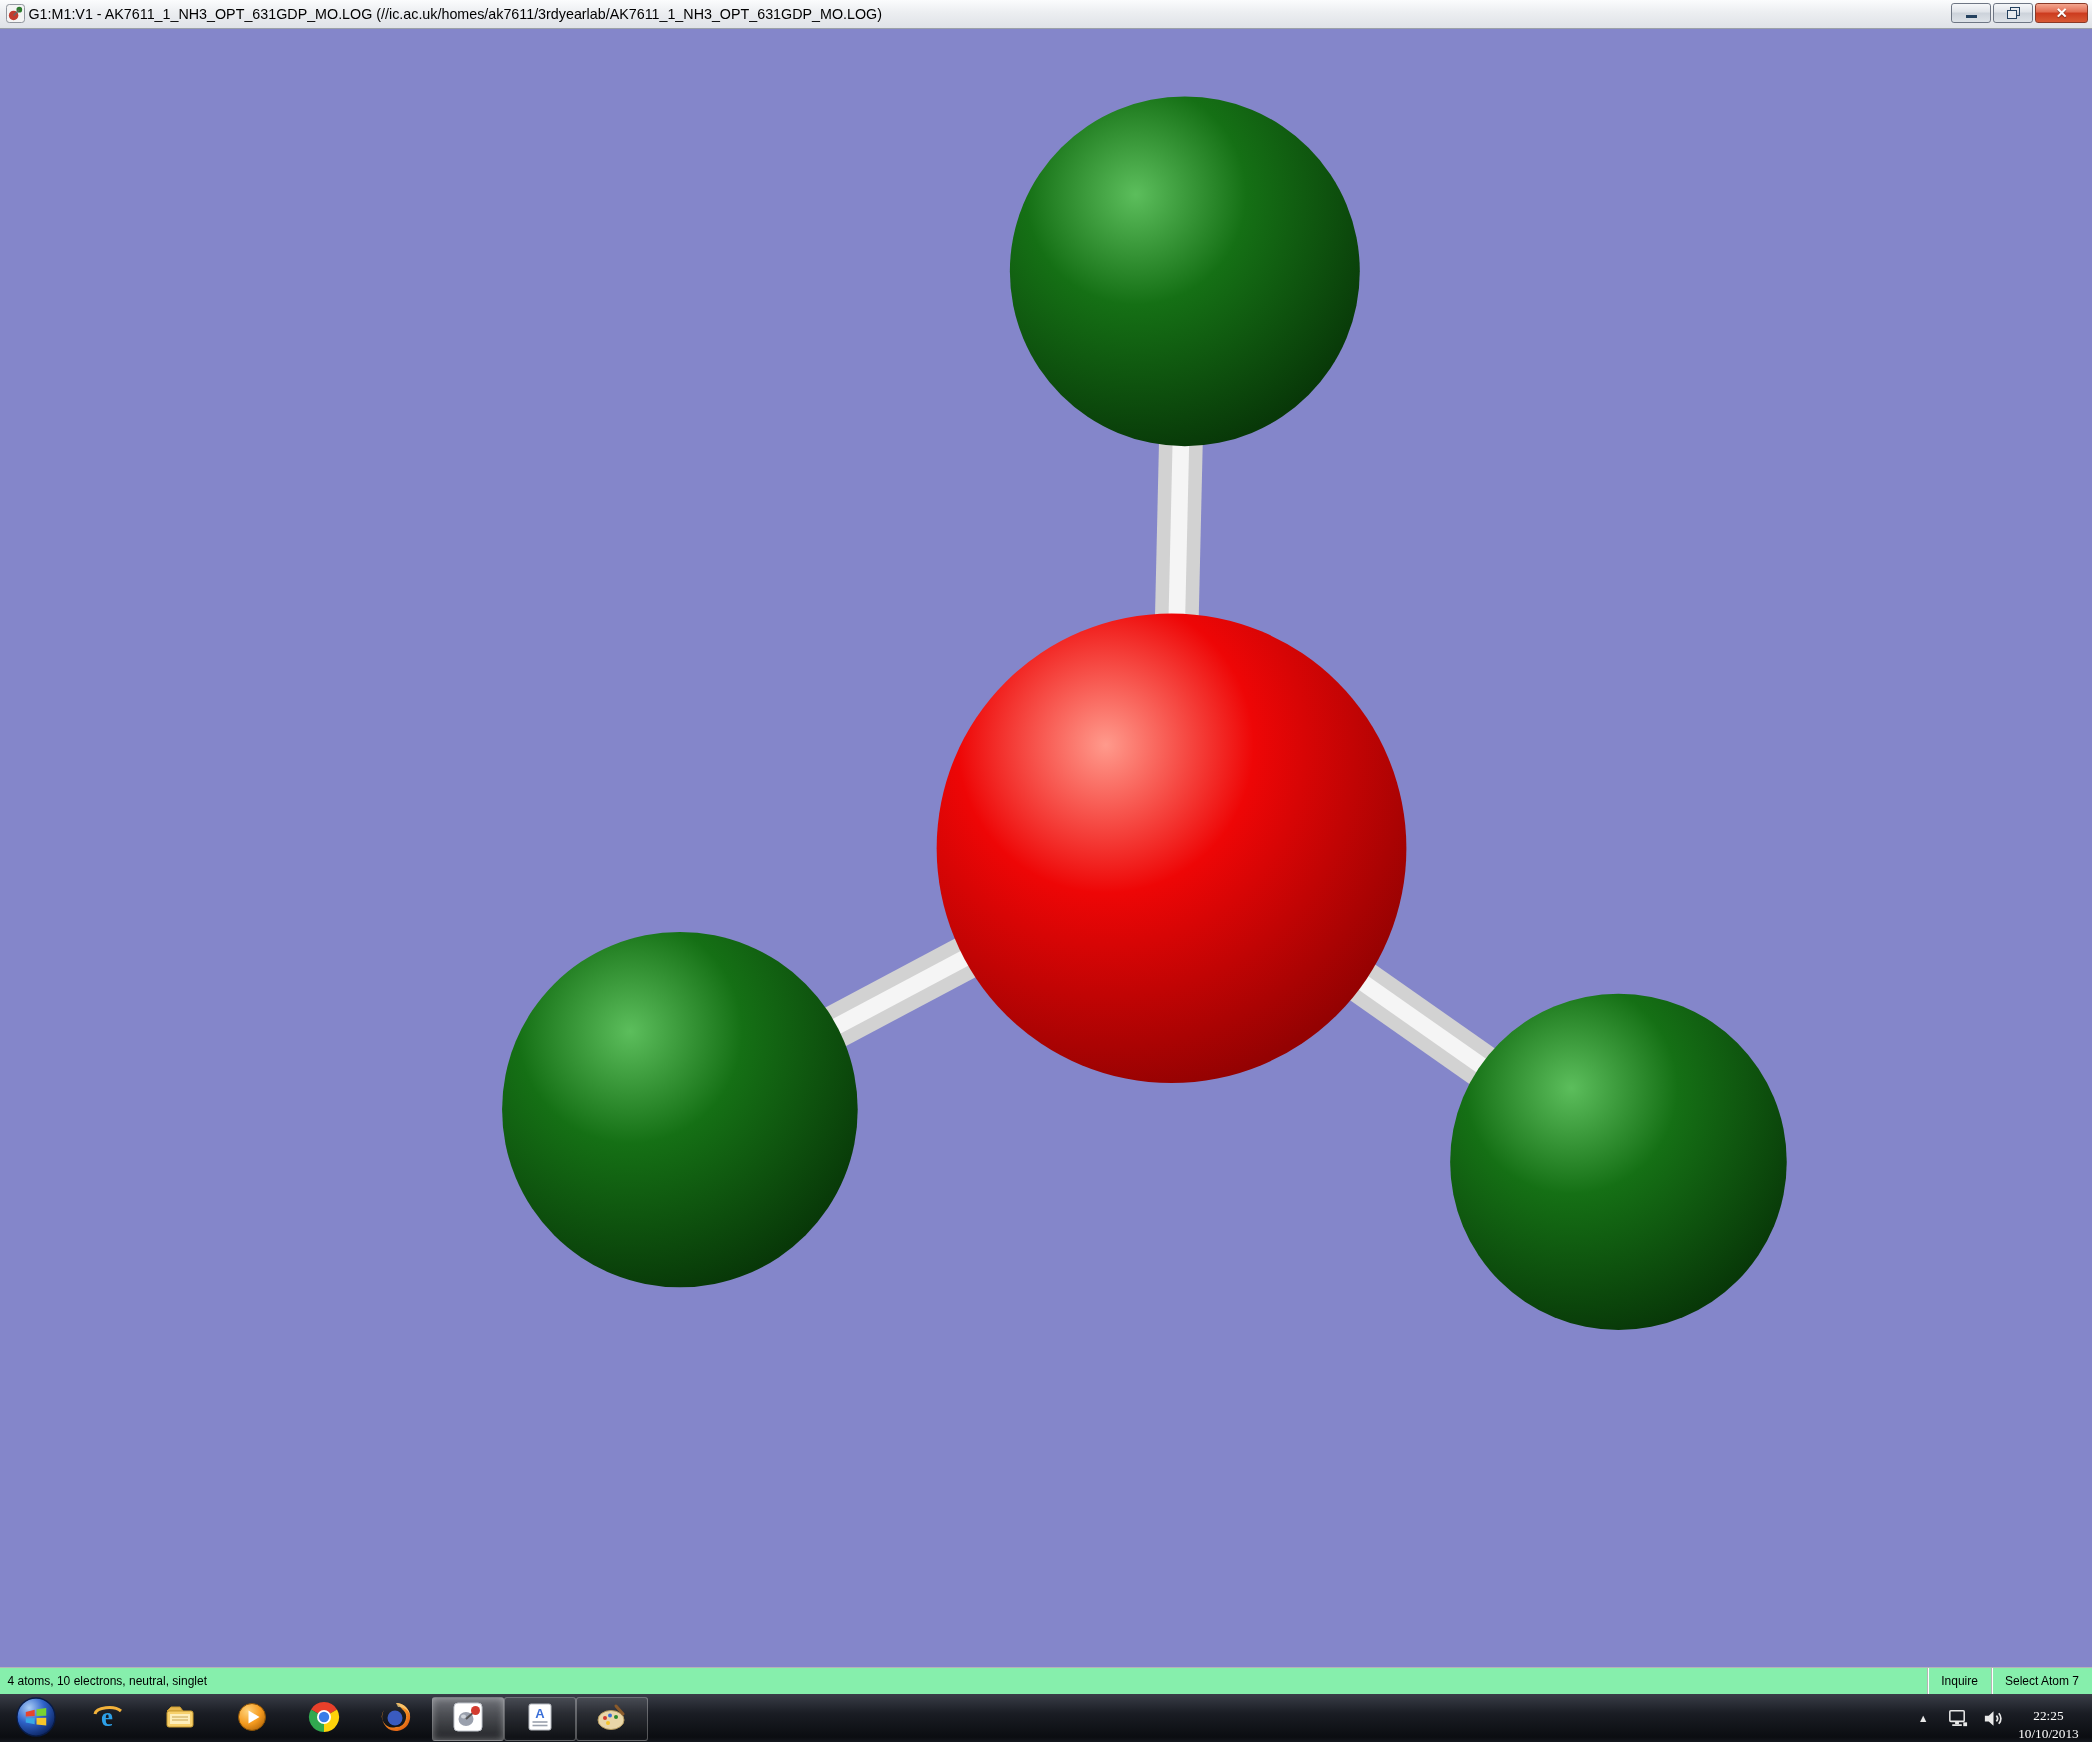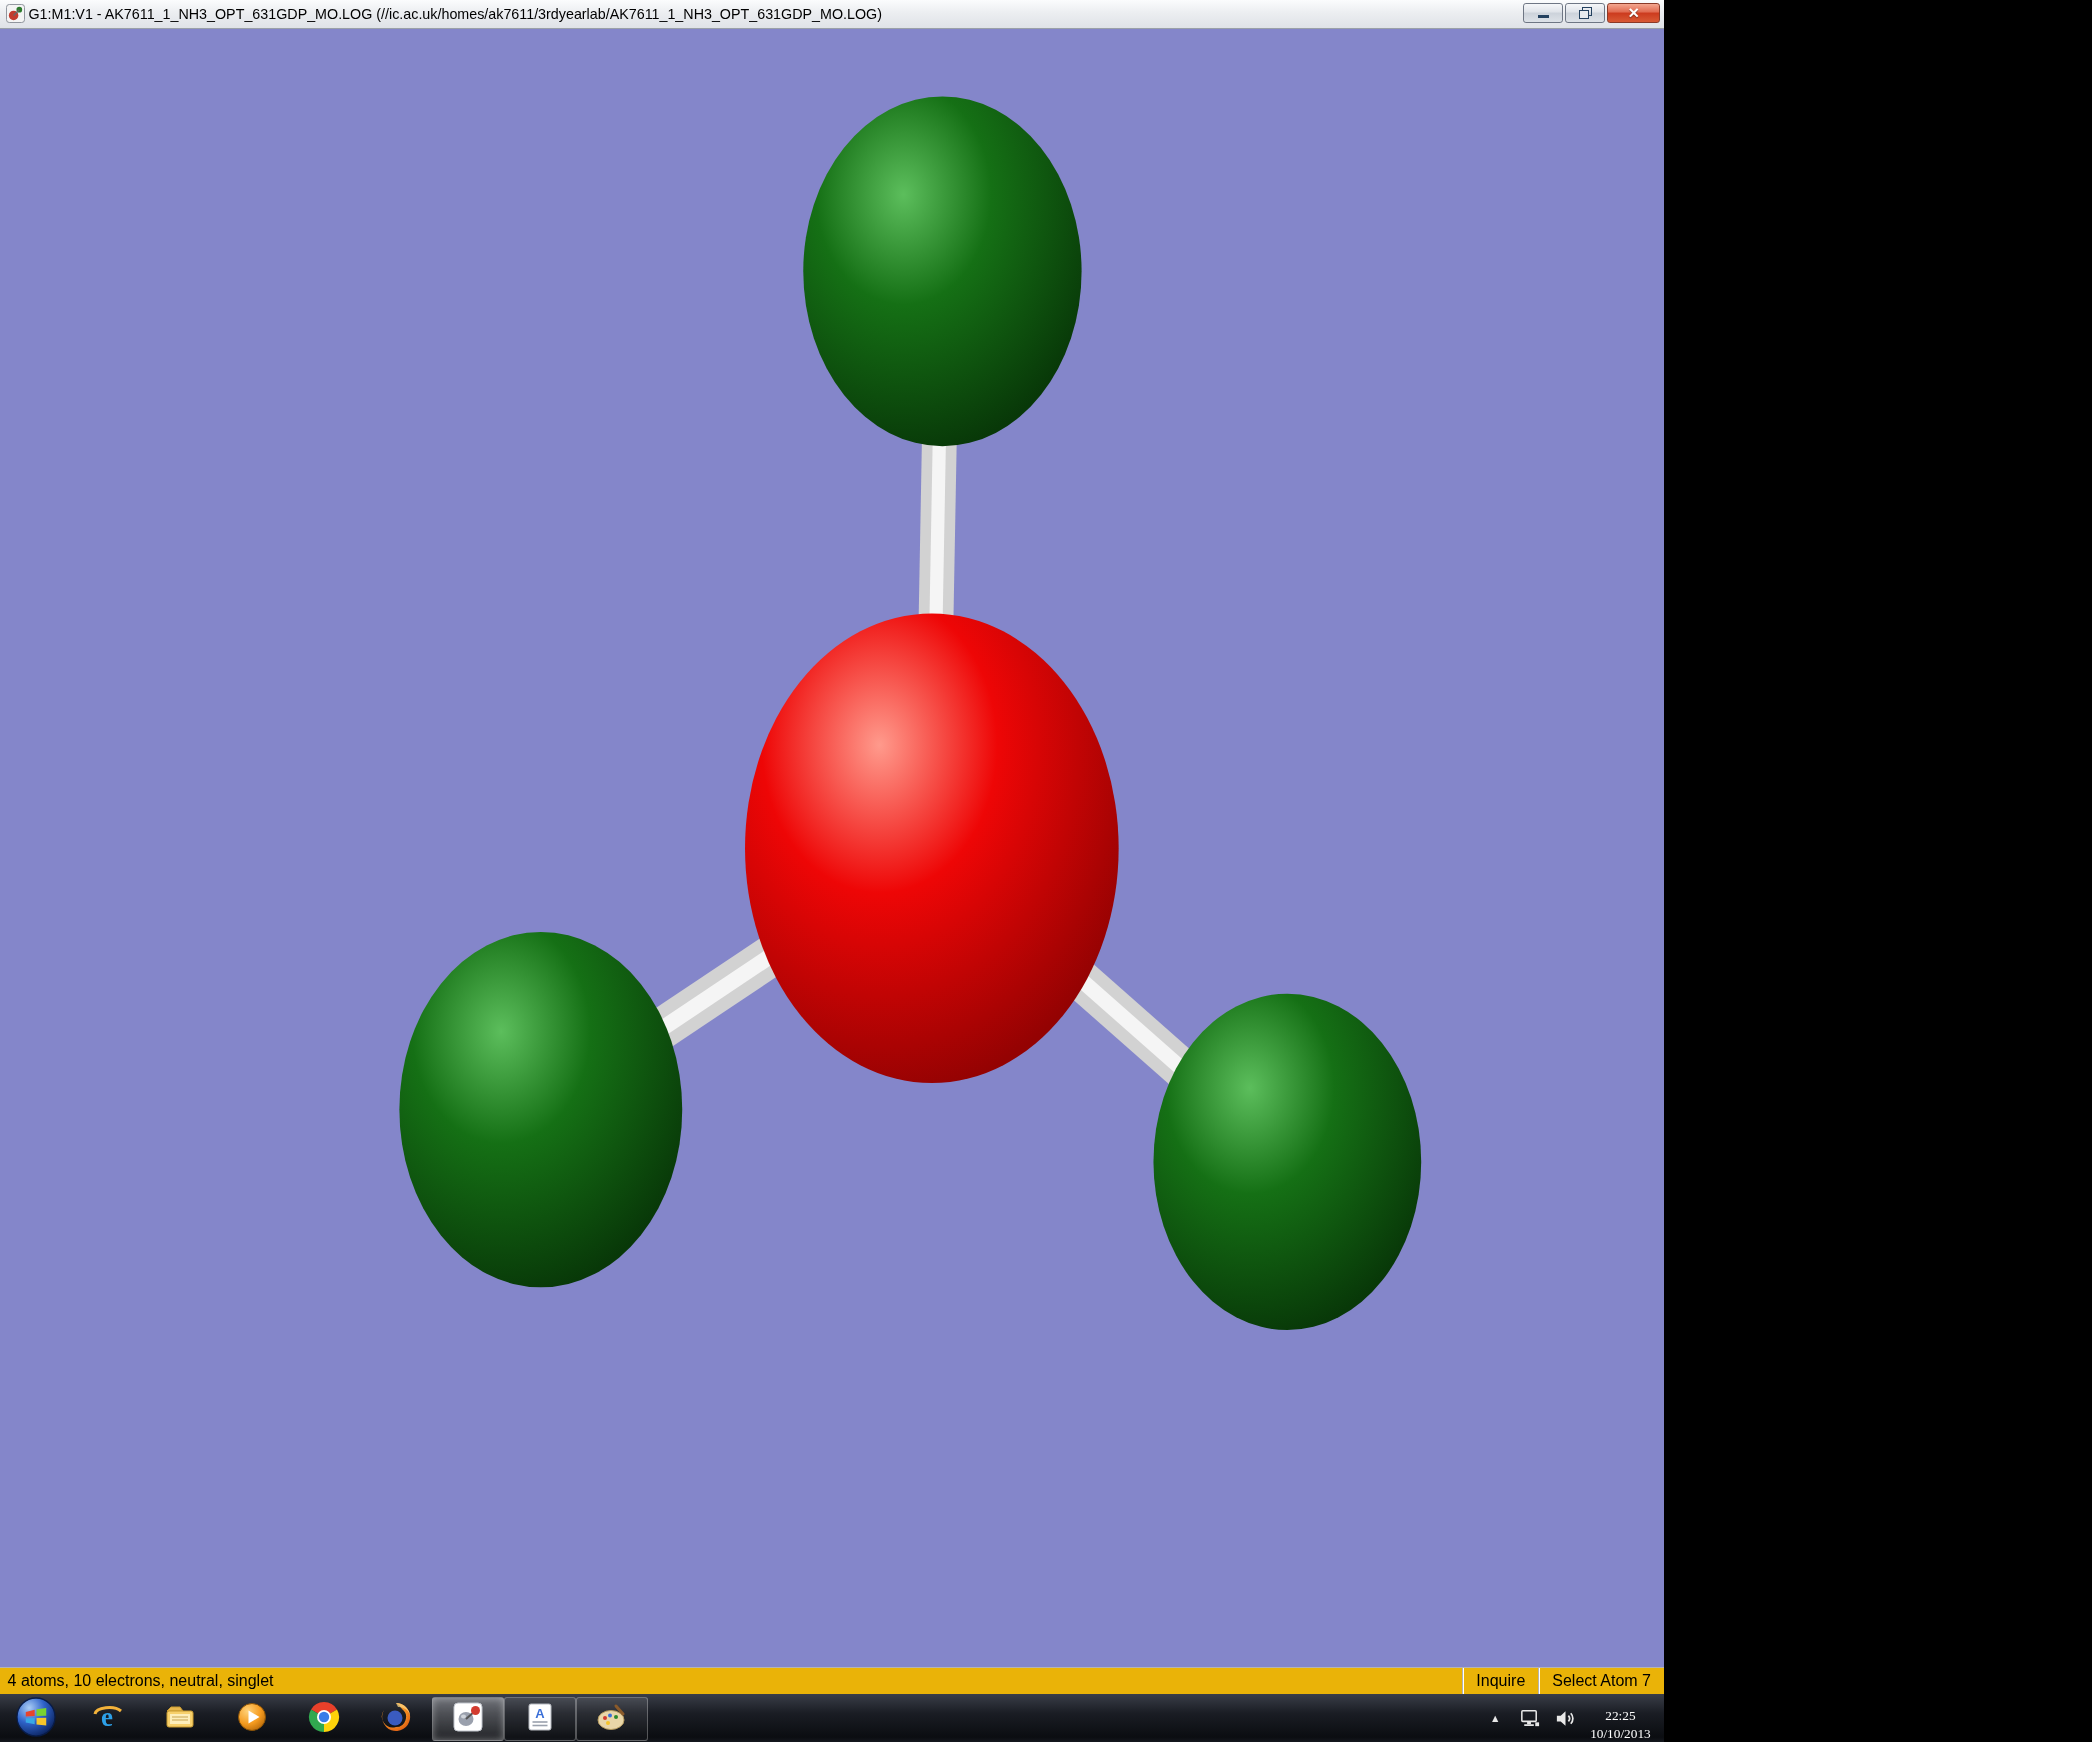--- a/index.html
+++ b/index.html
@@ -1,19 +1,19 @@
 <!DOCTYPE html>
 <html style="font-size:15px"><head>
 <meta charset="utf-8">
 <style>
   * { box-sizing: border-box; margin: 0; padding: 0; }
   html, body { width: 2092px; height: 1742px; overflow: hidden; }
   body { font-family: "Liberation Sans", sans-serif; background: #000; }
 
-  .app-window { width: 1664px; height: 1742px; display: flex; flex-direction: column; }
+  .app-window { width: 2092px; height: 1742px; display: flex; flex-direction: column; }
 
   
   .titlebar {
     height: 28.5px; flex: 0 0 28.5px;
     background: linear-gradient(#fbfcfd, #eceef1 45%, #dfe2e7);
     border-bottom: 1px solid #9aa0a8;
     display: flex; align-items: center;
     padding: 0 3.8px;
   }
   .title-icon { width: 19px; height: 19px; margin: 0 3.8px 0 1.9px; display: inline-flex; }
@@ -42,22 +42,22 @@
   .glyph-close { color: #fff; font-size: 14.3px; font-weight: bold; line-height: 1;
     text-shadow: 0 1px 1px rgba(0,0,0,.45); }
 
   
   .viewport { flex: 1 1 auto; position: relative; }
   .viewport svg { position: absolute; inset: 0; width: 100%; height: 100%; display: block; }
 
   
   .statusbar {
     height: 27px; flex: 0 0 27px;
-    background: #eab308; border-top: 1px solid #b4b4b4;
-    display: flex; align-items: center; font-size: 16px; color: #000; text-align: right;
+    background: #86efac; border-top: 1px solid #b4b4b4;
+    display: flex; align-items: center; font-size: 12px; color: #000; text-align: right;
   }
   .status-left { padding: 0 7.6px; white-space: nowrap; }
   .status-spacer { flex: 1; }
   .status-cell {
     padding: 0 13px; height: 100%; display: flex; align-items: center;
     border-left: 1px solid #b4b4b4; box-shadow: inset 1px 0 0 #ffffff;
     white-space: nowrap;
   }
 
   

